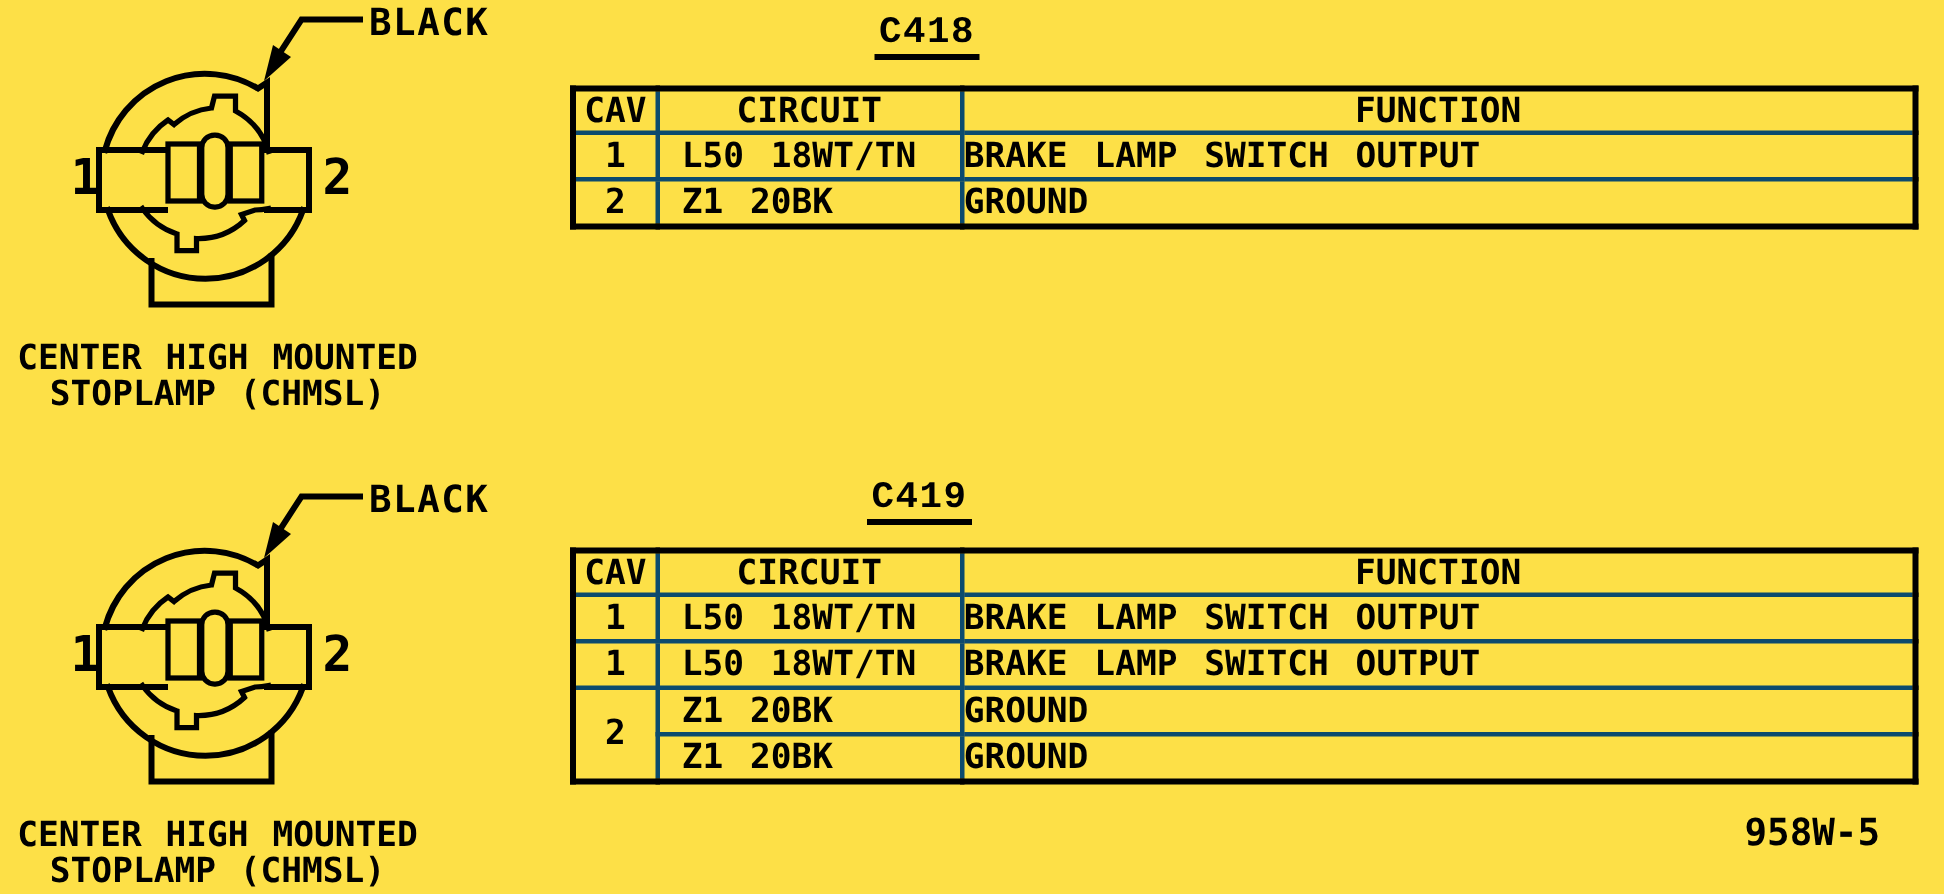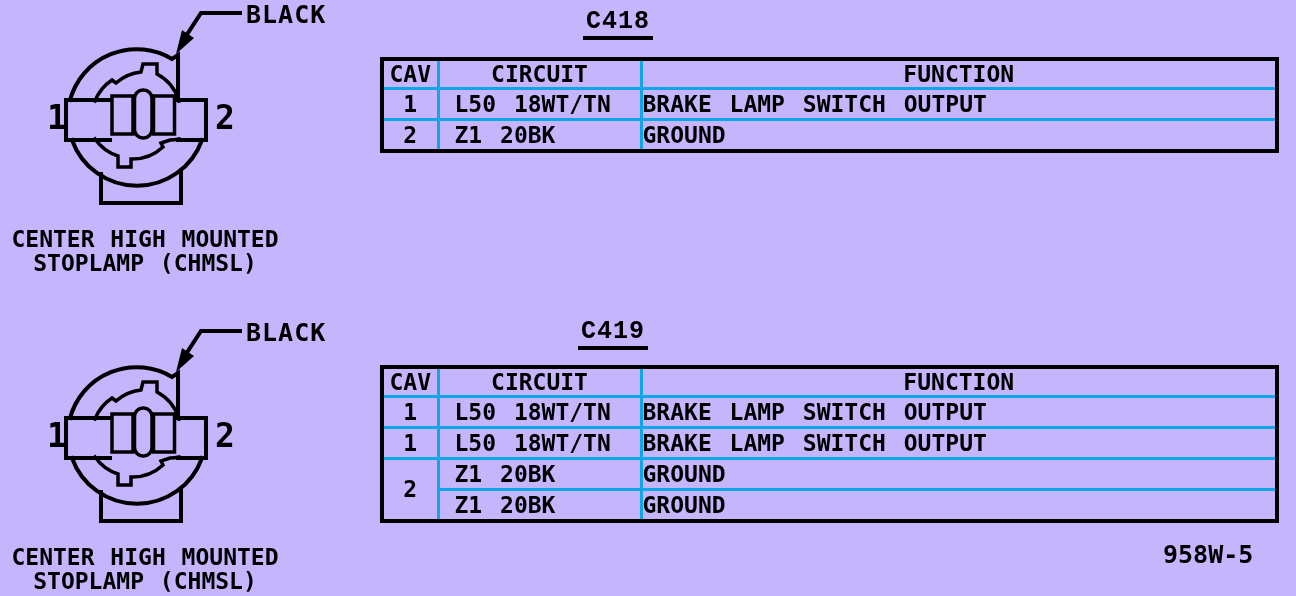--- a/index.html
+++ b/index.html
@@ -1,21 +1,21 @@
 <!DOCTYPE html>
 <html><head>
 <meta charset="utf-8">
 <style>
   * { box-sizing: border-box; margin: 0; padding: 0; }
   html, body { background: #ffffff; }
   .page {
     position: relative;
     width: 1296px;
     height: 596px;
-    background: #c4b5fd;
+    background: #fde047;
     font-family: "DejaVu Sans Mono", "Liberation Mono", monospace;
     font-weight: bold;
     color: #000000;
     overflow: hidden;
   }
 
   
   .connector-svg { position: absolute; left: 0; top: 0; }
   .connector-svg path, .connector-svg polyline, .connector-svg rect, .connector-svg line {
     fill: none; stroke: #000000; stroke-width: 4; stroke-linecap: square; stroke-miterlimit: 4;
@@ -62,21 +62,21 @@
 
   
   table.pin-table {
     position: absolute;
     border-collapse: collapse;
     table-layout: fixed;
     width: 895px;
     border: 4px solid #000000;
   }
   .pin-table th, .pin-table td {
-    border: 3px solid #0ea5e9;
+    border: 3px solid #0c4a6e;
     font-size: 23px;
     font-weight: bold;
     vertical-align: middle;
     white-space: nowrap;
     overflow: hidden;
     padding: 0;
     word-spacing: 4px;
   }
   .pin-table tr.hdr  { height: 28px; }
   .pin-table tr.data { height: 31px; }

